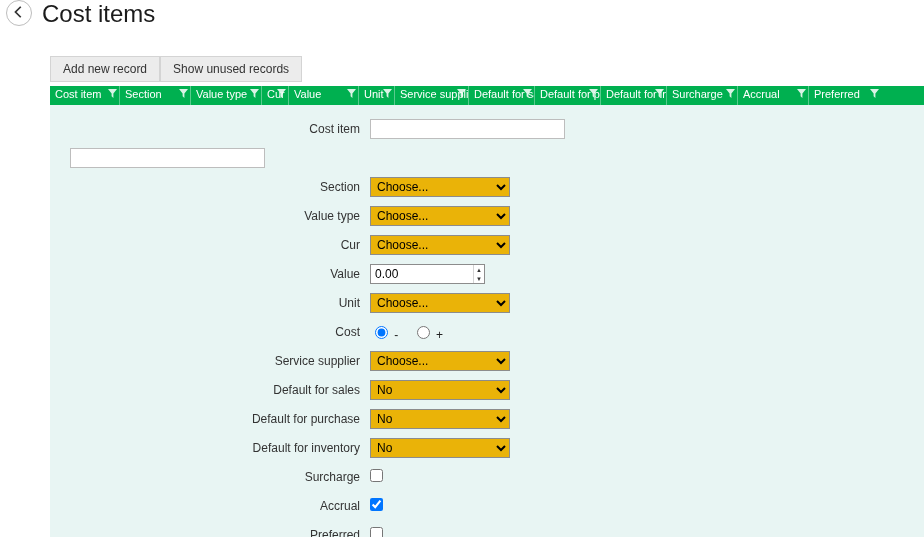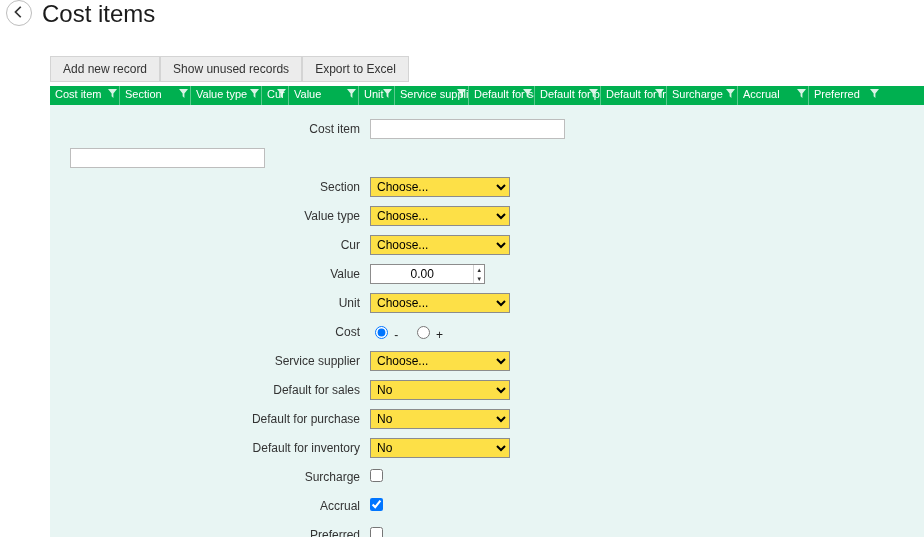--- a/index.html
+++ b/index.html
@@ -95,34 +95,34 @@
     width: 195px; height: 20px;
     border: 1px solid #bdbdbd;
     background: #fff;
     font-size: 12px;
     padding: 1px 4px;
     font-family: inherit;
   }
   .sel {
     width: 140px; height: 20px;
     border: 1px solid #8c8c8c;
-    background: #fde047;
+    background: #eab308;
     font-size: 12px;
     font-family: inherit;
     padding-left: 2px;
   }
   .num-wrap {
     display:inline-flex; align-items:stretch;
     border:1px solid #8c8c8c; background:#fff;
     height:20px; width:115px;
   }
   .num-input {
     border:none; outline:none;
     width:100%; font-size:12px;
-    padding:1px 17px; font-family:inherit;text-align:center;
+    padding:1px 4px; font-family:inherit;
   }
   .spin {
     display:flex; flex-direction:column; width:12px;
     border-left:1px solid #d4d4d4;
   }
   .spin div{
     flex:1; display:flex; align-items:center; justify-content:center;
     font-size:6px; line-height:6px; color:#333; cursor:pointer;
   }
   .radio-group label { font-size:12px; margin-right:10px; }
@@ -138,21 +138,20 @@
           <path d="M10 2 L4 8 L10 14" fill="none" stroke="#333" stroke-width="2"></path>
         </svg>
     </span>
   </div>
   <div class="page-title">Cost items</div>
 </div>
 
 <div class="toolbar">
   <button class="tool-btn">Add new record</button>
   <button class="tool-btn">Show unused records</button>
-  <button class="tool-btn">Export to Excel</button>
 </div>
 
 <div class="grid-header" id="gridHeader">
     <div class="grid-col" style="width: 70px;"><span>Cost item</span><span class="filter-icon">
         <svg viewBox="0 0 10 10">
           <path d="M0 0 L10 0 L6 5 L6 10 L4 8 L4 5 Z" fill="#ffffff" fill-opacity="0.85"></path>
         </svg>
       </span></div>
     <div class="grid-col" style="width: 71px;"><span>Section</span><span class="filter-icon">
         <svg viewBox="0 0 10 10">

